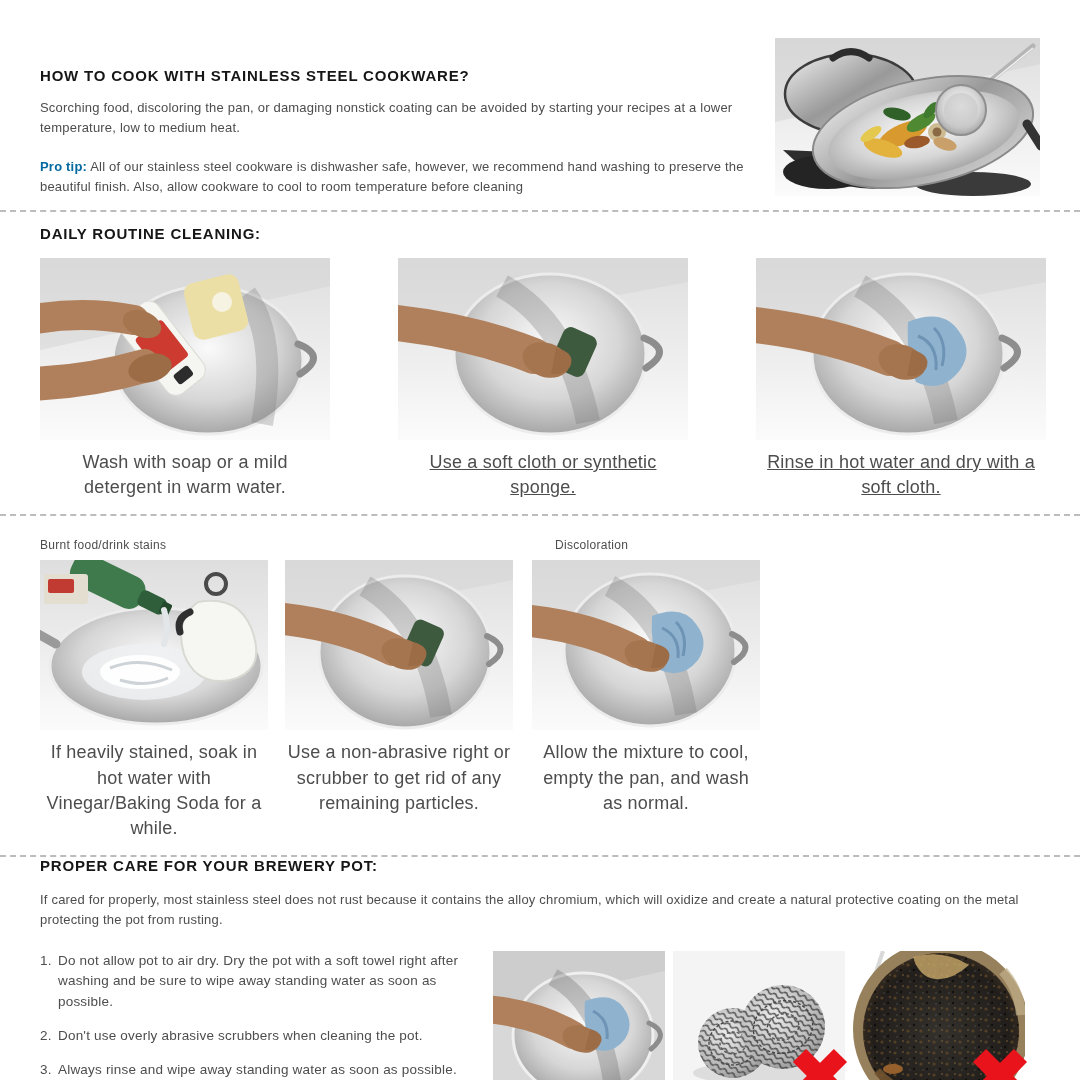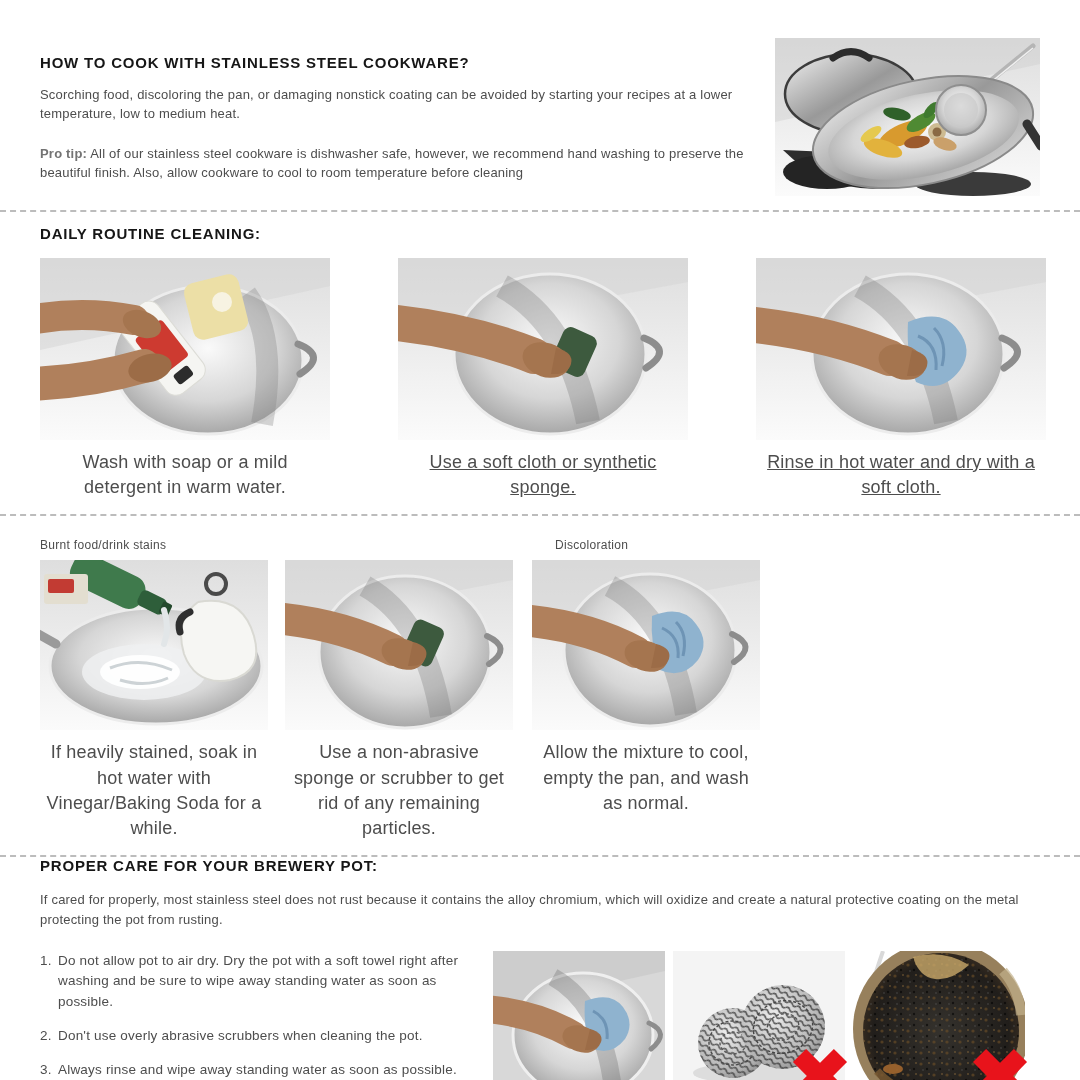--- a/index.html
+++ b/index.html
@@ -7,25 +7,25 @@
     width:1080px;height:1080px;background:#ffffff;
     font-family:"Liberation Sans",sans-serif;color:#4d4d4d;
     -webkit-font-smoothing:antialiased;
   }
   .page{width:1080px;height:1080px;padding:40px 40px 0 40px;box-sizing:border-box;overflow:hidden;position:relative;}
   h1,h2{margin:0;color:#161616;font-size:15px;font-weight:bold;letter-spacing:.8px;}
   p{margin:0;font-size:13px;line-height:1.5;letter-spacing:.2px;}
   .divider{border:none;border-top:2px dashed #bcbcbc;margin:14px -40px 0 -40px;}
 
   
-  .intro{display:flex;align-items:center;}
+  .intro{display:flex;align-items:flex-end;}
   .intro-text{width:705px;padding-right:30px;}
   .intro-text h1{margin-bottom:14px;}
   .intro-text .protip{margin-top:20px;}
-  .intro-text b{color:#737373;}
+  .intro-text b{color:#0369a1;}
   .photo{background:#eee;flex:none;overflow:hidden;position:relative;}
   .photo svg{display:block;width:100%;height:100%;}
   .wok-photo{width:265px;height:158px;margin-top:-2px;}
 
   
   .section-title{margin-top:13px;}
   .figrow{display:flex;margin-top:16px;}
   figure{margin:0;}
   figcaption{font-size:18px;line-height:1.4;text-align:center;margin-top:10px;letter-spacing:.2px;}
   .daily-fig{width:290px;}
@@ -286,21 +286,21 @@
             <ellipse cx="120" cy="92" rx="86" ry="76" fill="url(#gSteel)"></ellipse>
             <ellipse cx="120" cy="92" rx="86" ry="76" fill="none" stroke="#ececec" stroke-width="3"></ellipse>
             <path d="M80,26 Q140,60 156,156" stroke="#7a7a7a" stroke-width="22" opacity="0.32" fill="none"></path>
             <path d="M202,76 q26,12 2,28" fill="none" stroke="#8d8d8d" stroke-width="6" stroke-linecap="round"></path>
             <rect x="122" y="62" width="32" height="42" rx="7" fill="#3d5a3e" transform="rotate(24 138 83)"></rect>
             <path d="M-10,58 Q56,64 108,90" stroke="#b0805c" stroke-width="32" fill="none" stroke-linecap="round"></path>
             <ellipse cx="118" cy="94" rx="22" ry="15" fill="#a5754f" transform="rotate(18 118 94)"></ellipse>
             <path d="M128,82 q16,4 13,15 q-3,10 -18,9" fill="#9c6c47"></path>
           </svg>
         </div>
-        <figcaption>Use a non-abrasive sponge or scrubber to get rid of any remaining particles.</figcaption>
+        <figcaption>Use a non-abrasive right or scrubber to get rid of any remaining particles.</figcaption>
       </figure>
 
 
       <figure class="stain-fig gap-s2">
         <div class="photo">
           <svg viewBox="0 0 228 170" preserveAspectRatio="none">
             <rect width="228" height="170" fill="url(#gBg)"></rect>
             <path d="M0,0 L228,0 L228,20 L0,64 Z" fill="#d4d4d4" opacity="0.5"></path>
             <ellipse cx="118" cy="90" rx="86" ry="76" fill="url(#gSteel)"></ellipse>
             <ellipse cx="118" cy="90" rx="86" ry="76" fill="none" stroke="#ececec" stroke-width="3"></ellipse>

